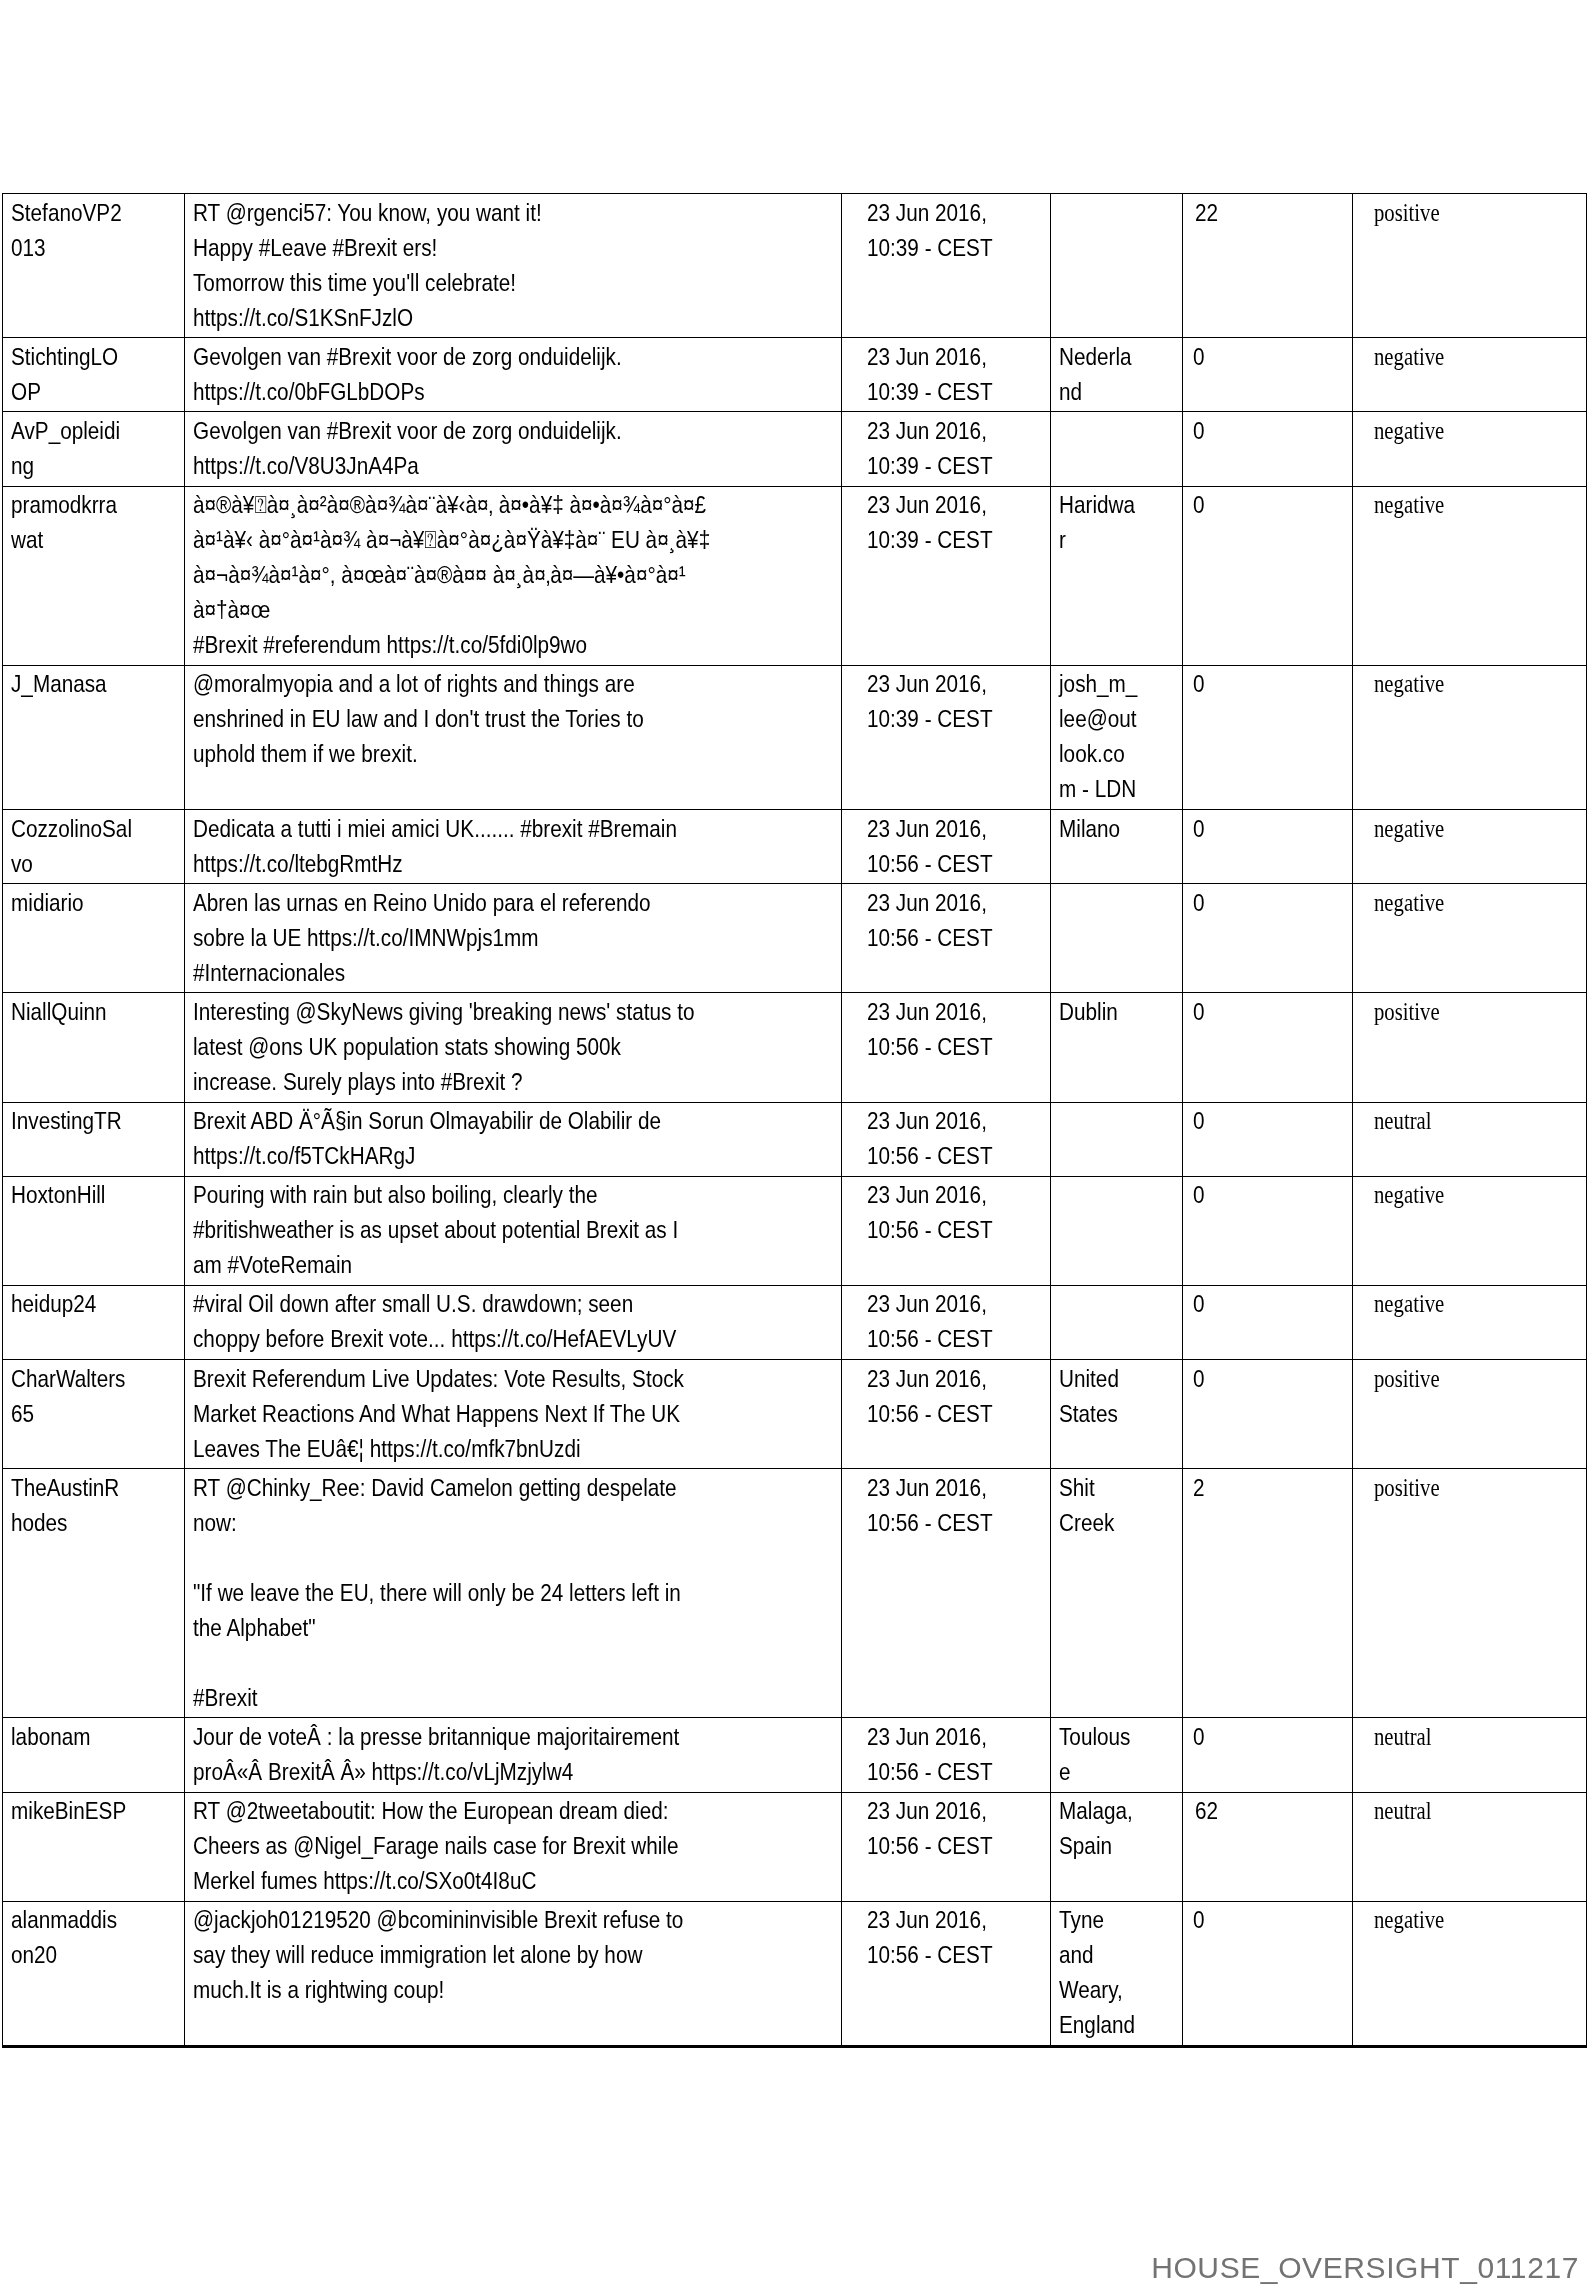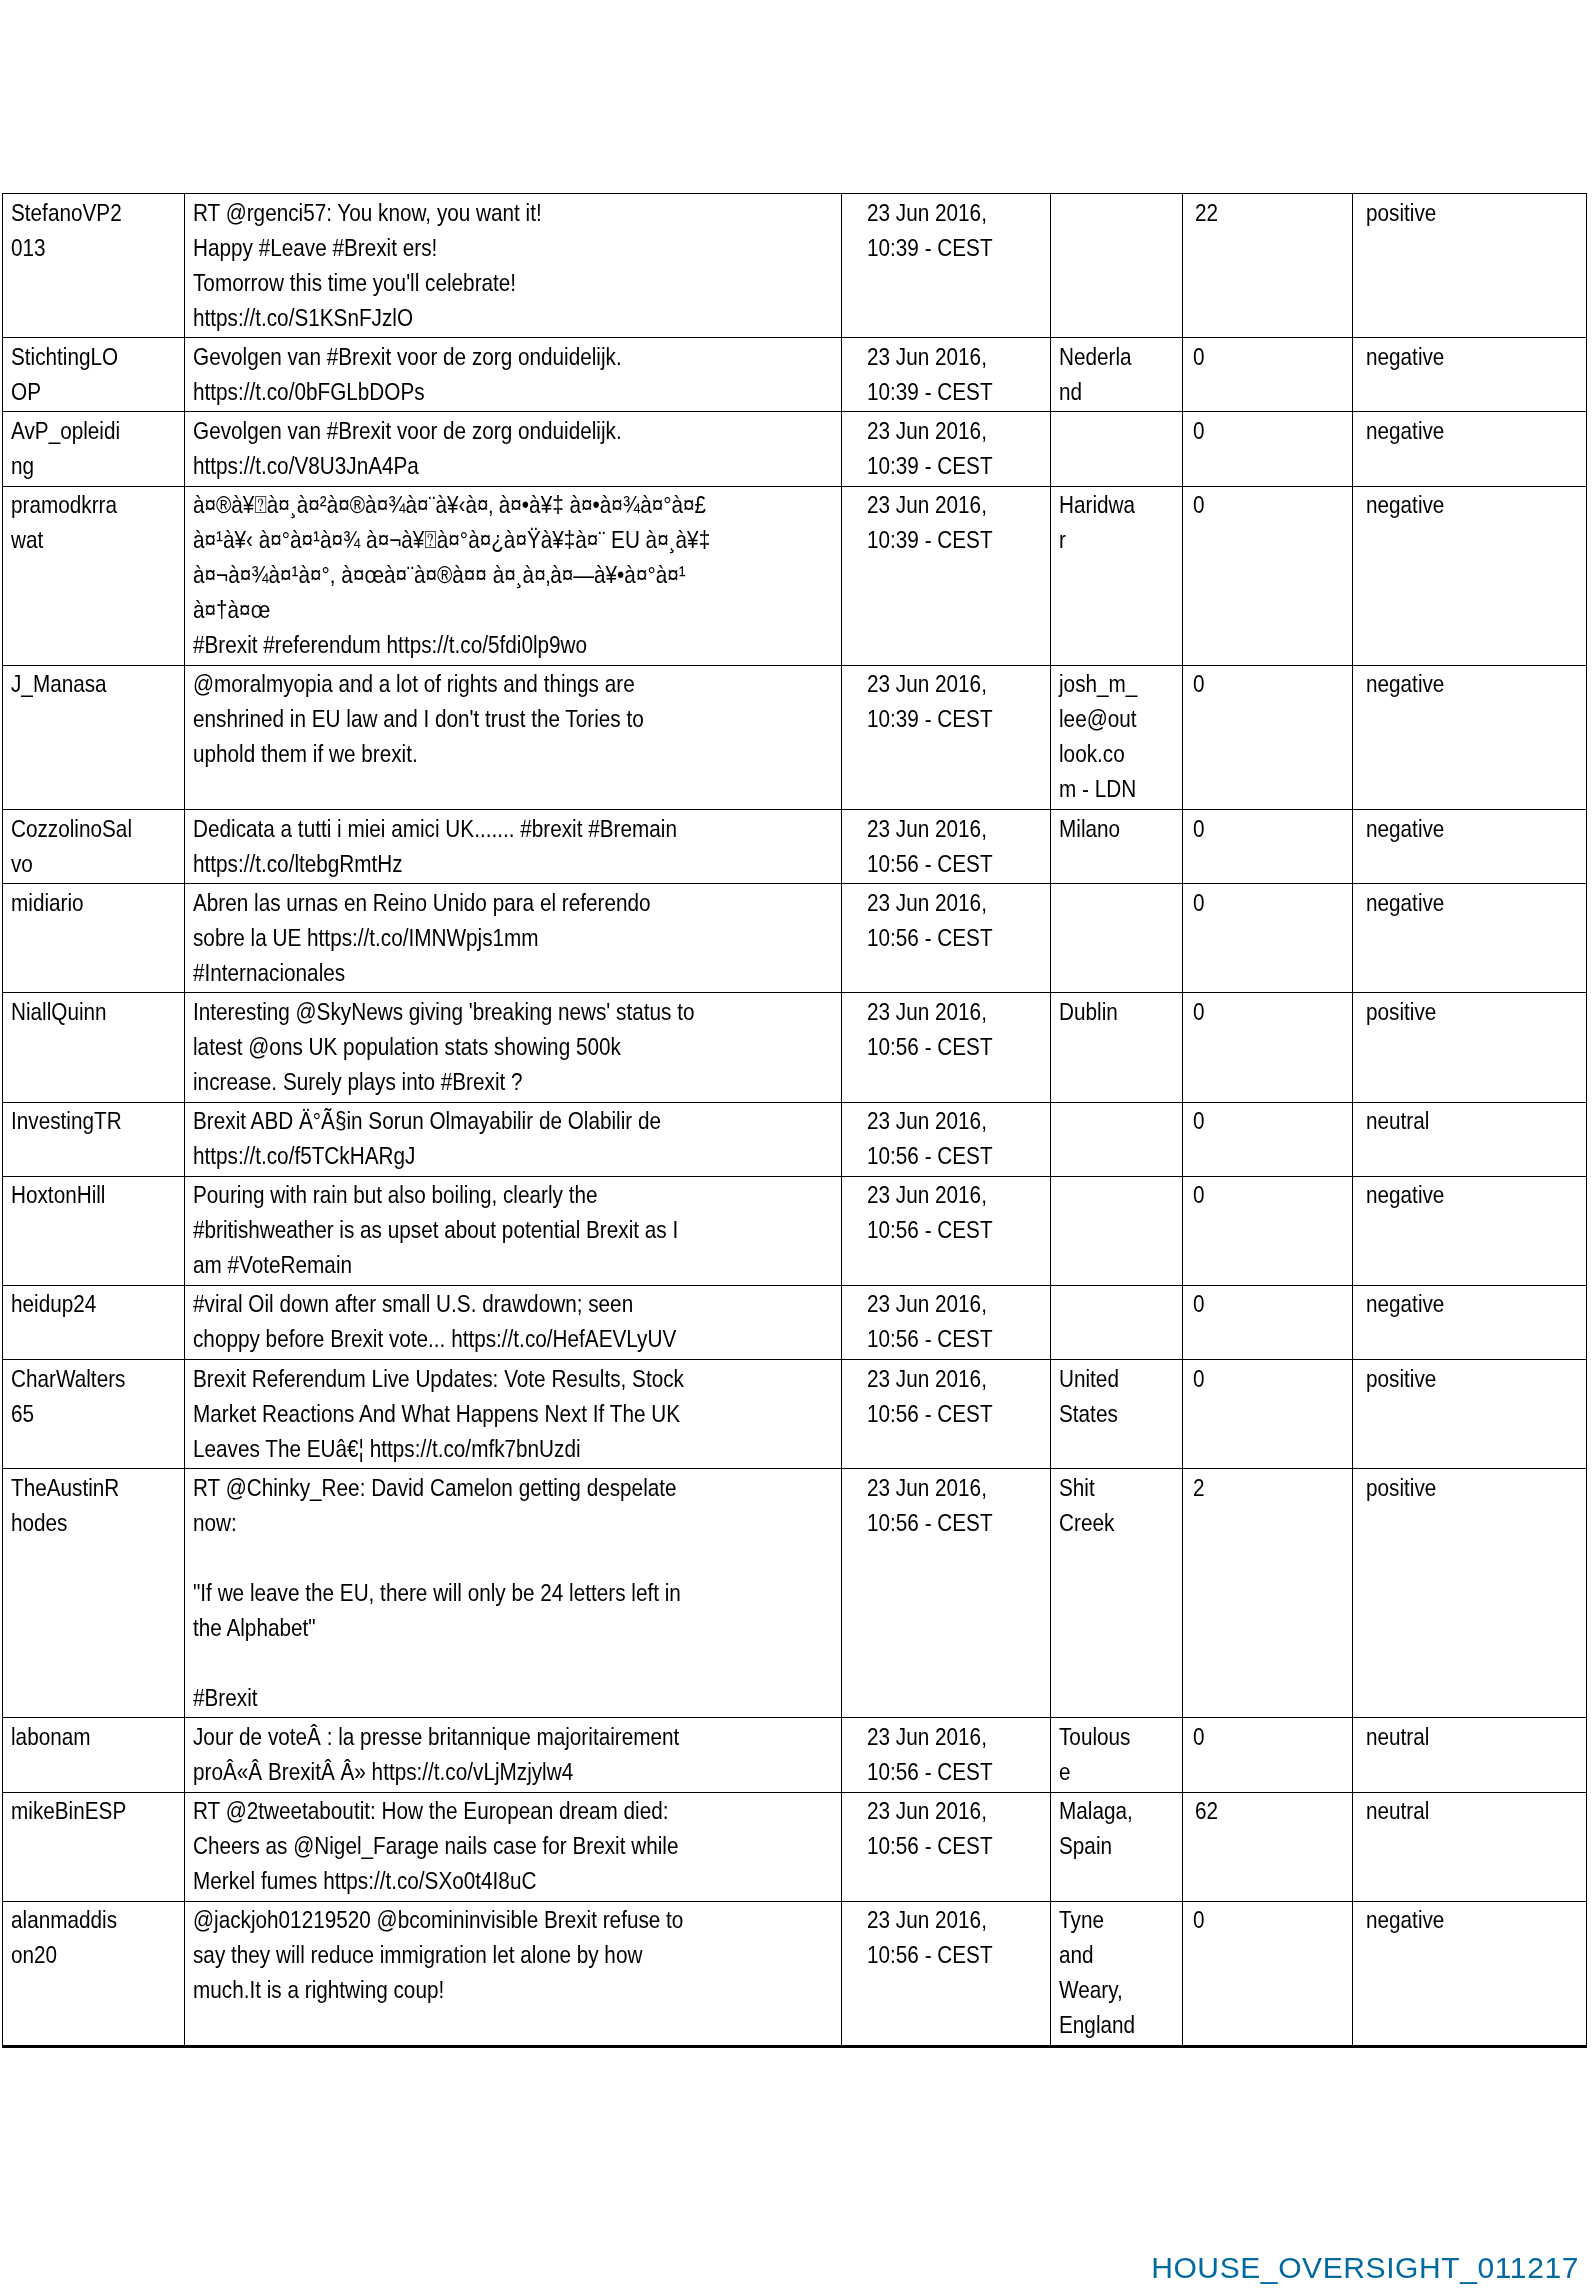--- a/index.html
+++ b/index.html
@@ -25,25 +25,25 @@
   }
   .tx {
     display: inline-block;
     white-space: pre;
     transform: scaleX(0.85);
     transform-origin: 0 0;
   }
   .tx-r { transform-origin: 100% 0; }
   td.c-count { text-align: left; padding-right: 9px; }
   td.c-date  { padding-left: 25px; }
-  td.c-sent  { padding-left: 13px; }
+  td.c-sent  { padding-left: 21px; font-family: Liberation Serif, serif; }
   .footer {
     position: absolute; top: 2250px; right: 13px;
     font-size: 30px; line-height: 35px; letter-spacing: 0.6px;
-    color: #0369a1;
+    color: #737373;
   }
 </style>
 </head>
 <body>
 
 <div>
   <table class="tweets">
     <colgroup>
       <col style="width:182px">
       <col style="width:657px">

